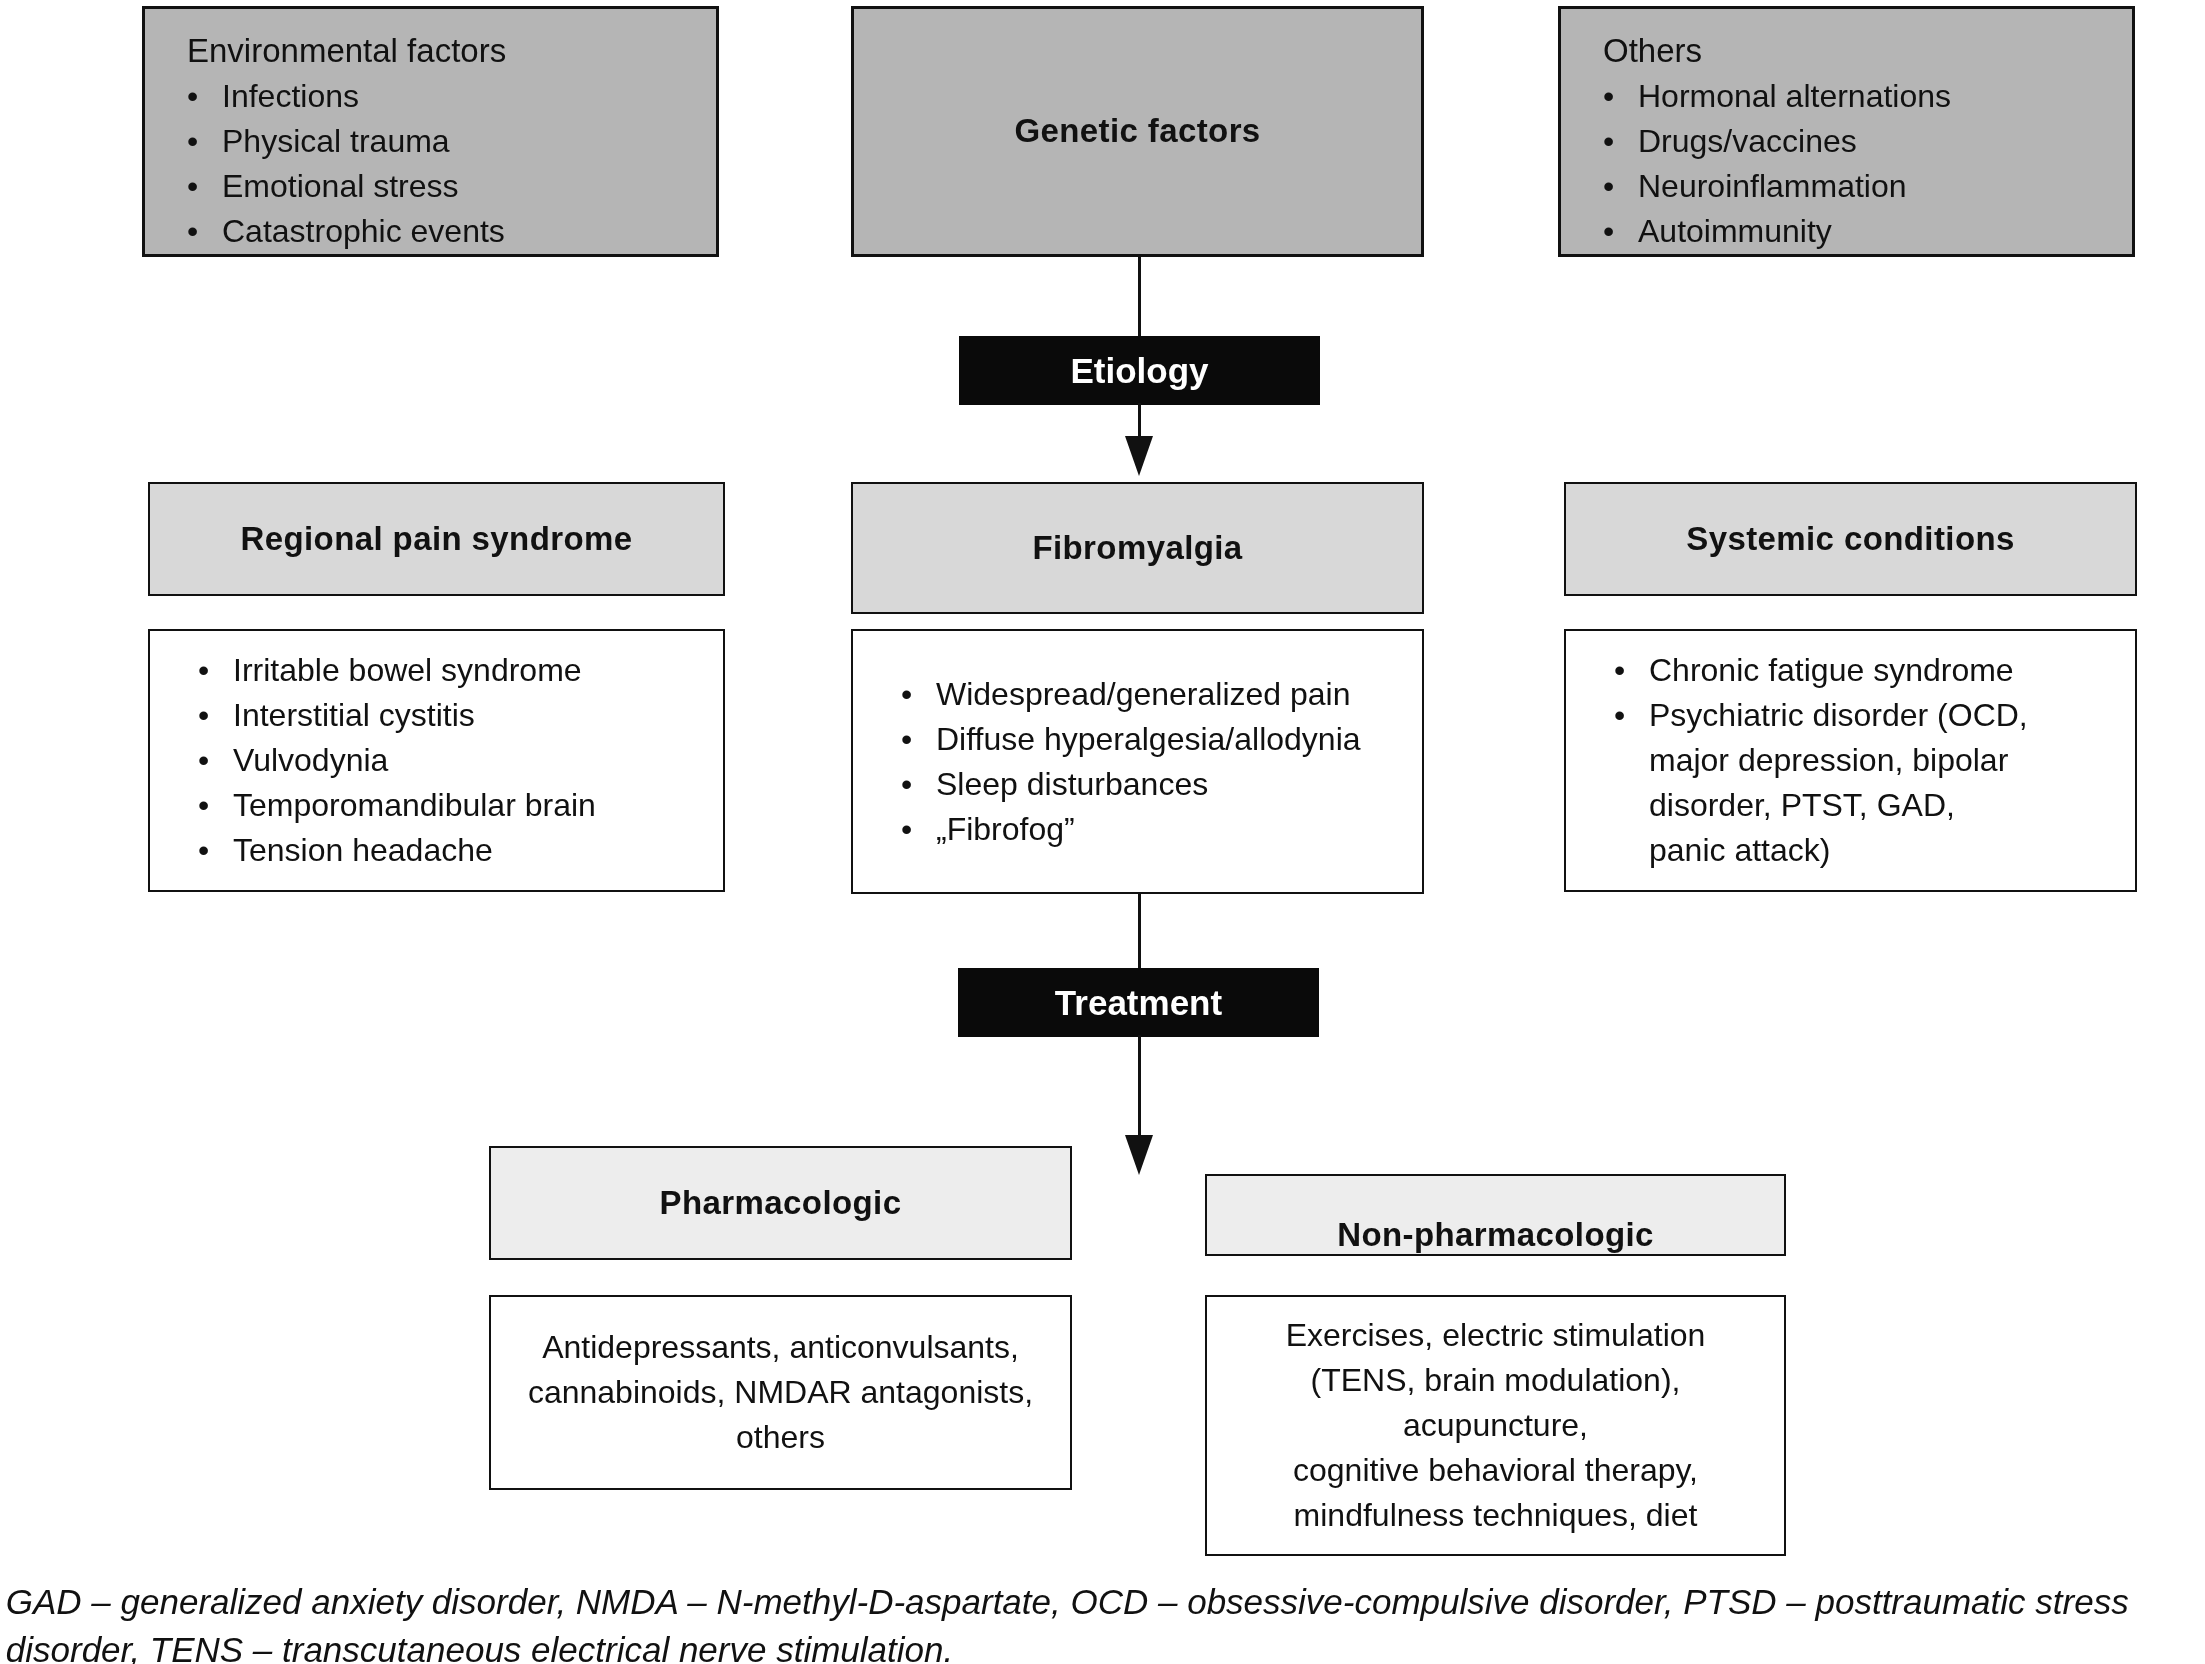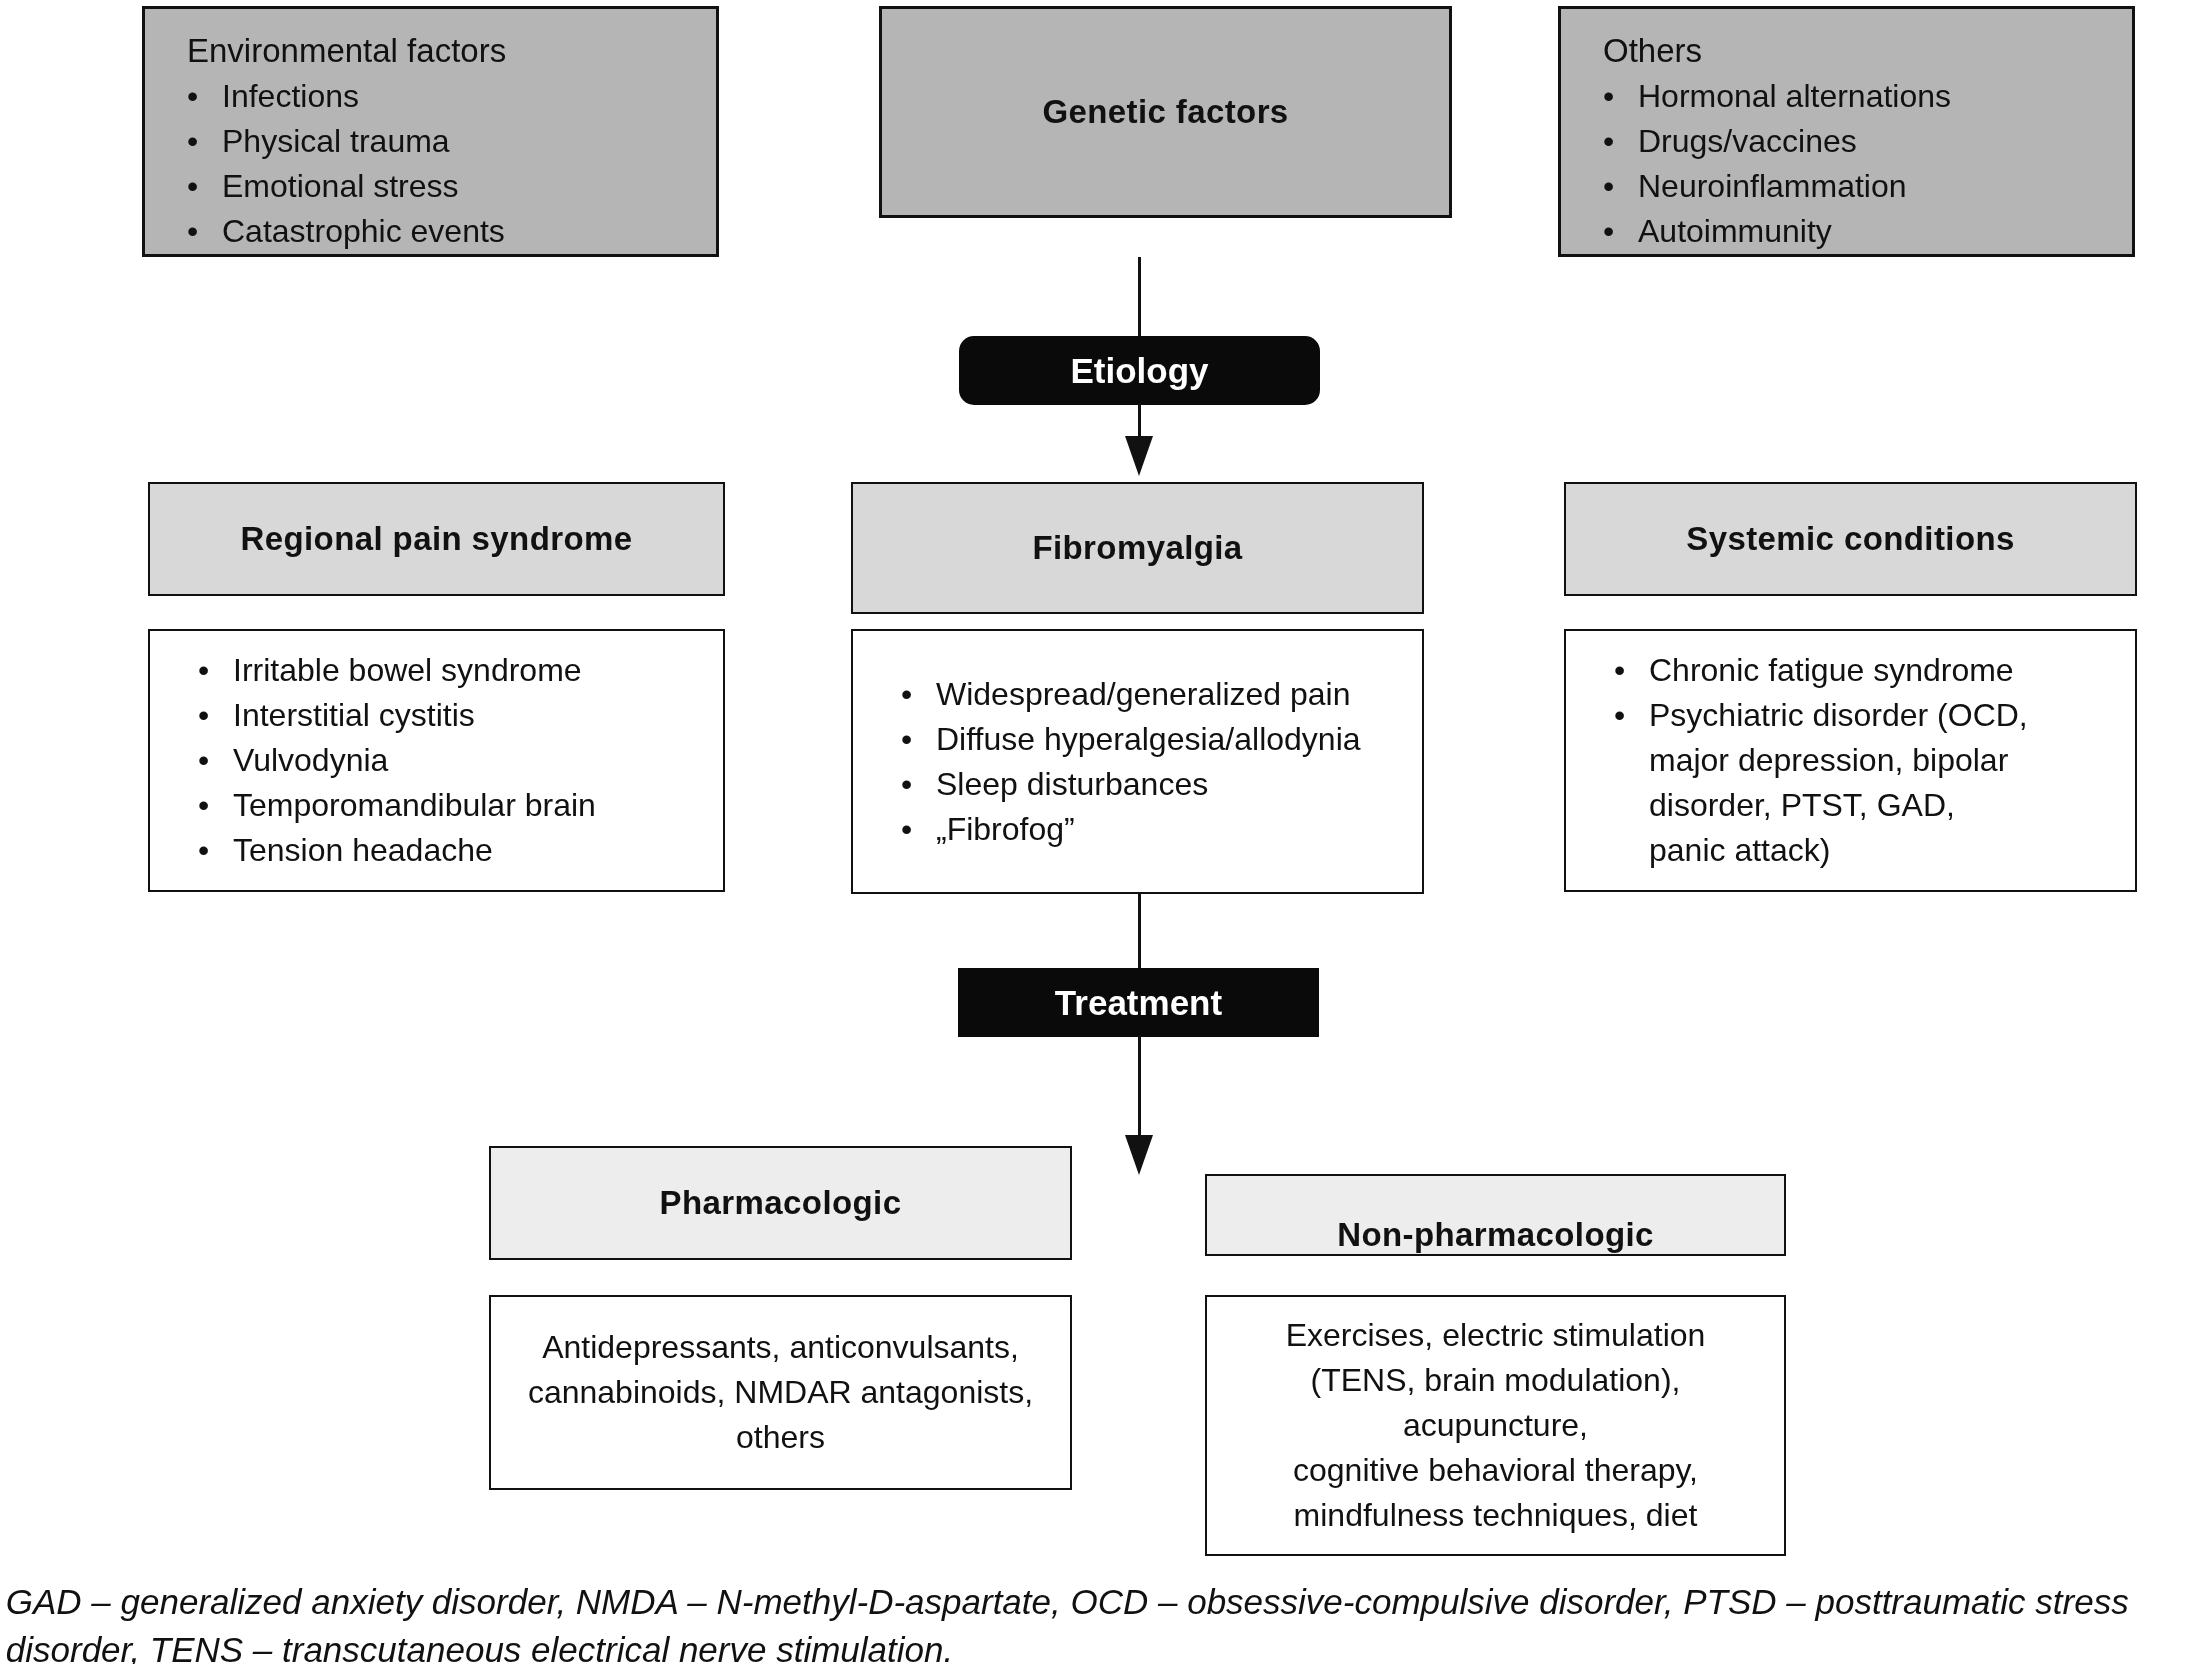--- a/index.html
+++ b/index.html
@@ -71,24 +71,24 @@
     left:5.8px; top:1578px;
     width:2194px;
     font-style:italic;
     font-size:35px;
     line-height:48px;
     white-space:pre-line;
   }
 
   
   #env       { left:142px;  top:5.8px;    width:577px; height:251px; }
-  #genetic   { left:851px; top:5.8px;    width:573px; height:212px;margin-left:28px; }
+  #genetic   { left:851px; top:5.8px;    width:573px; height:251px; }
   #others    { left:1558px; top:5.8px;    width:577px; height:251px; }
 
-  #etiology  { left:959px; top:336px;  width:361px; height:69px;border-radius:15px;  }
+  #etiology  { left:959px; top:336px;  width:361px; height:69px;  }
   #treatment { left:958px; top:968px; width:361px; height:69px;  }
 
   #regional-h  { left:148px;  top:482px; width:577px; height:114px; }
   #fibro-h     { left:851px; top:482px; width:573px; height:132px; }
   #systemic-h  { left:1564px; top:482px; width:573px; height:114px; }
 
   #regional-l  { left:148px;  top:629px; width:577px; height:263px; }
   #fibro-l     { left:851px; top:629px; width:573px; height:265px; }
   #systemic-l  { left:1564px; top:629px; width:573px; height:263px; }
 

